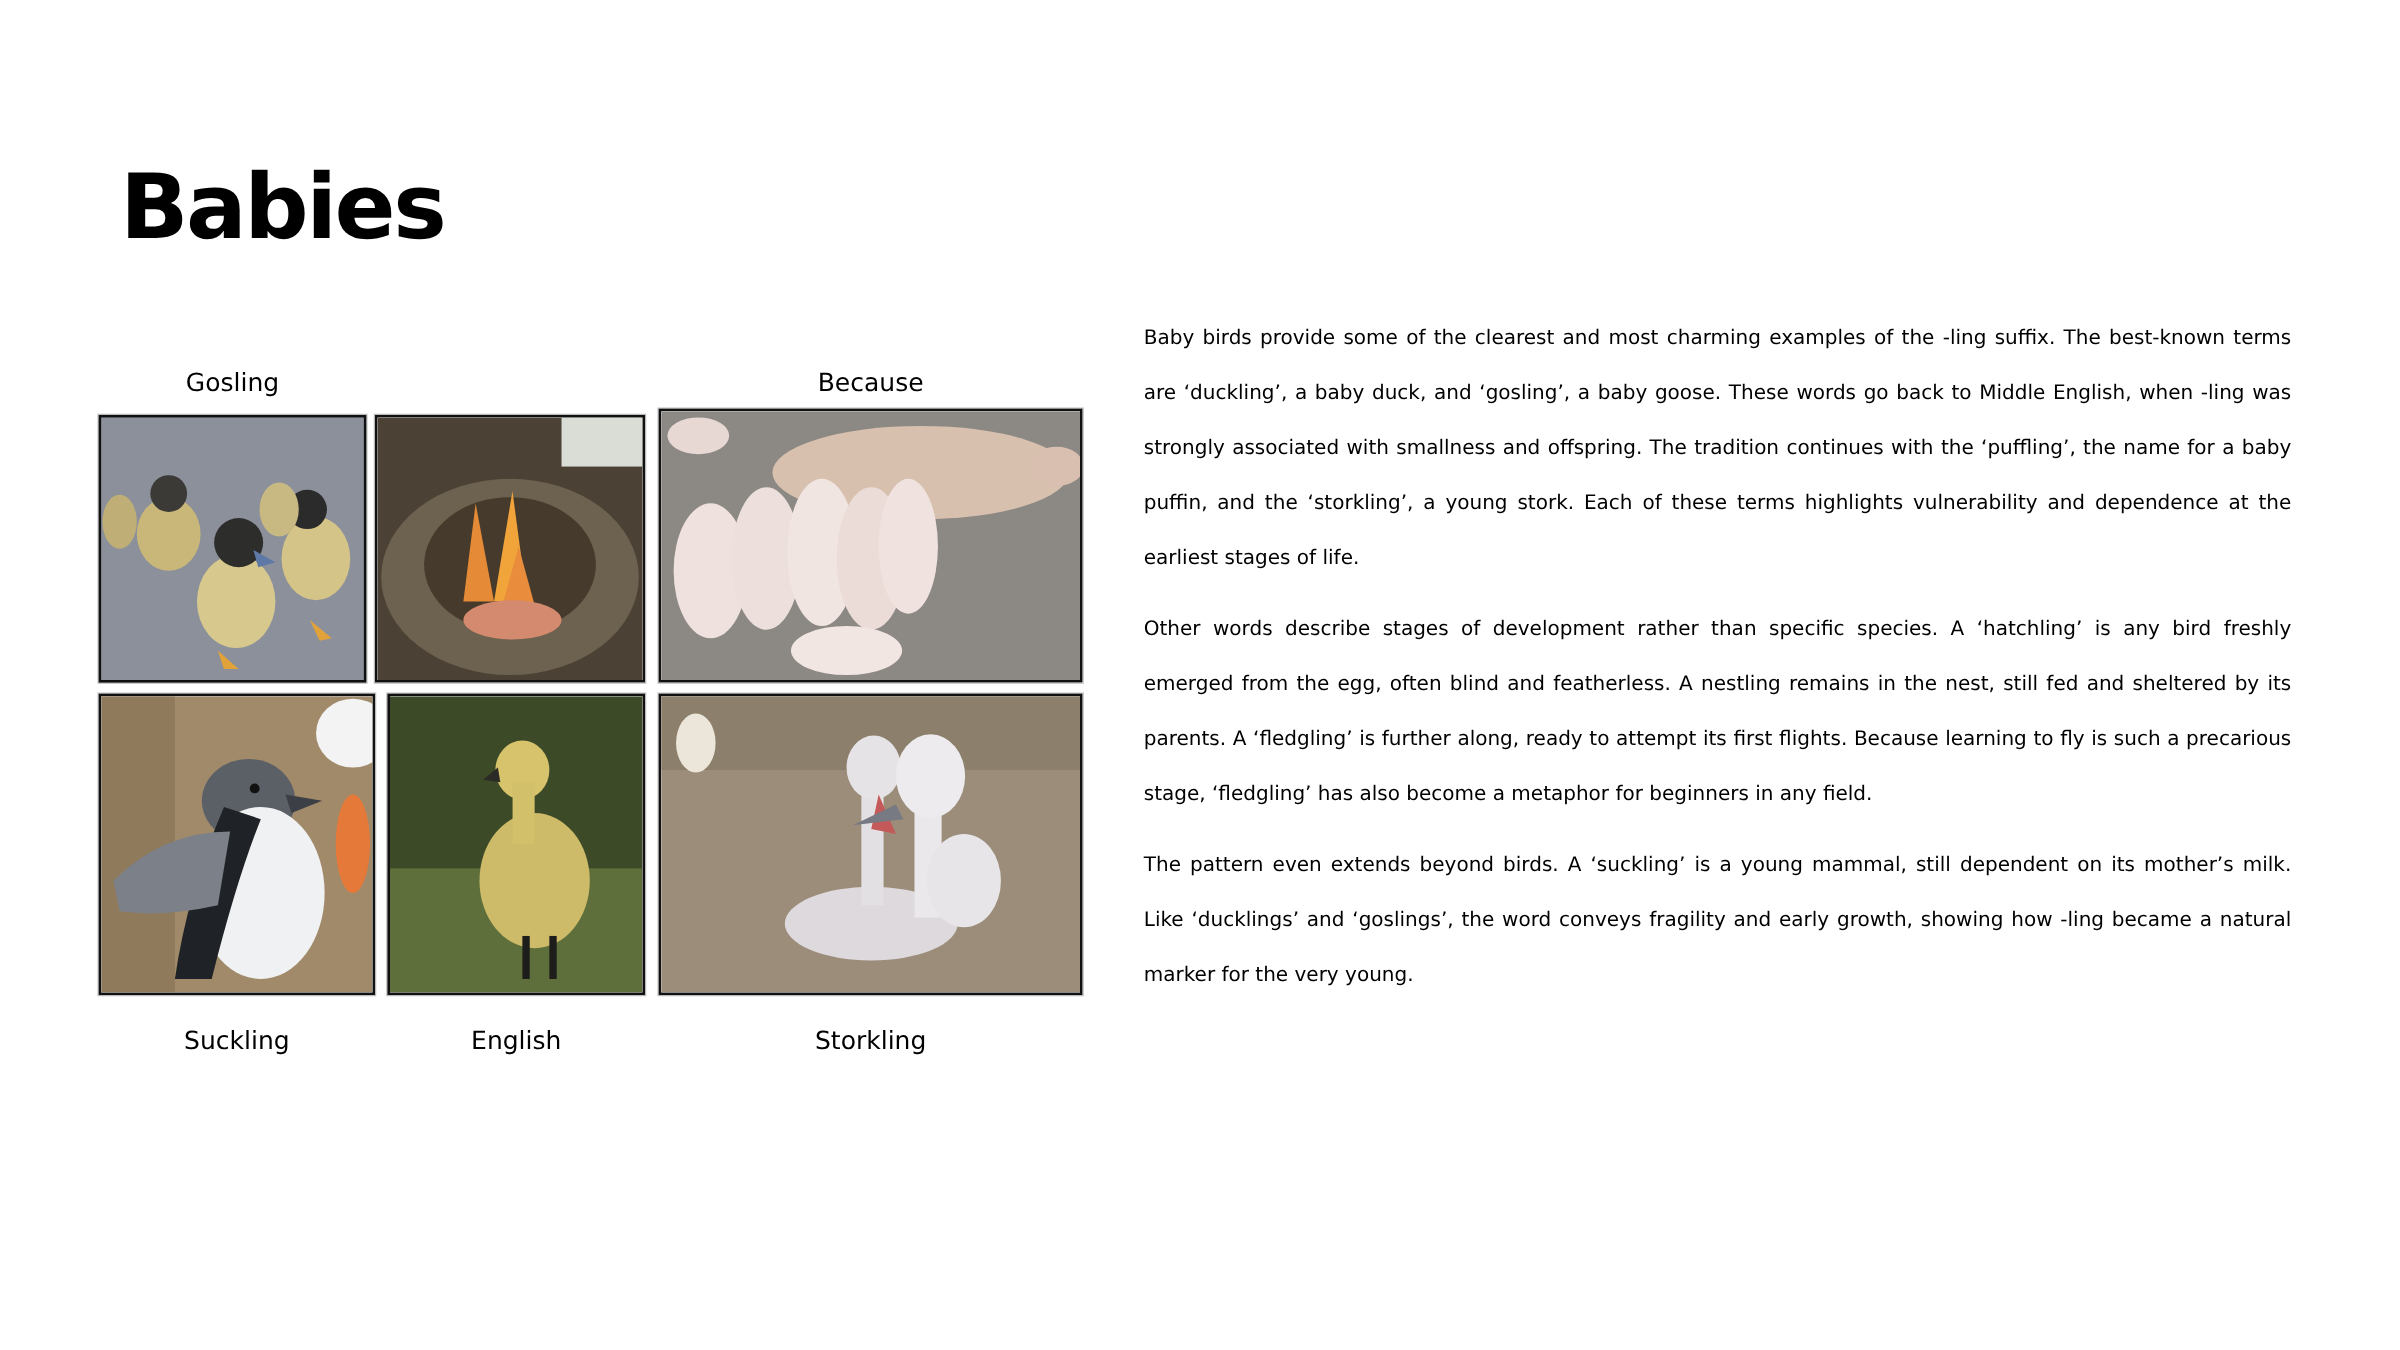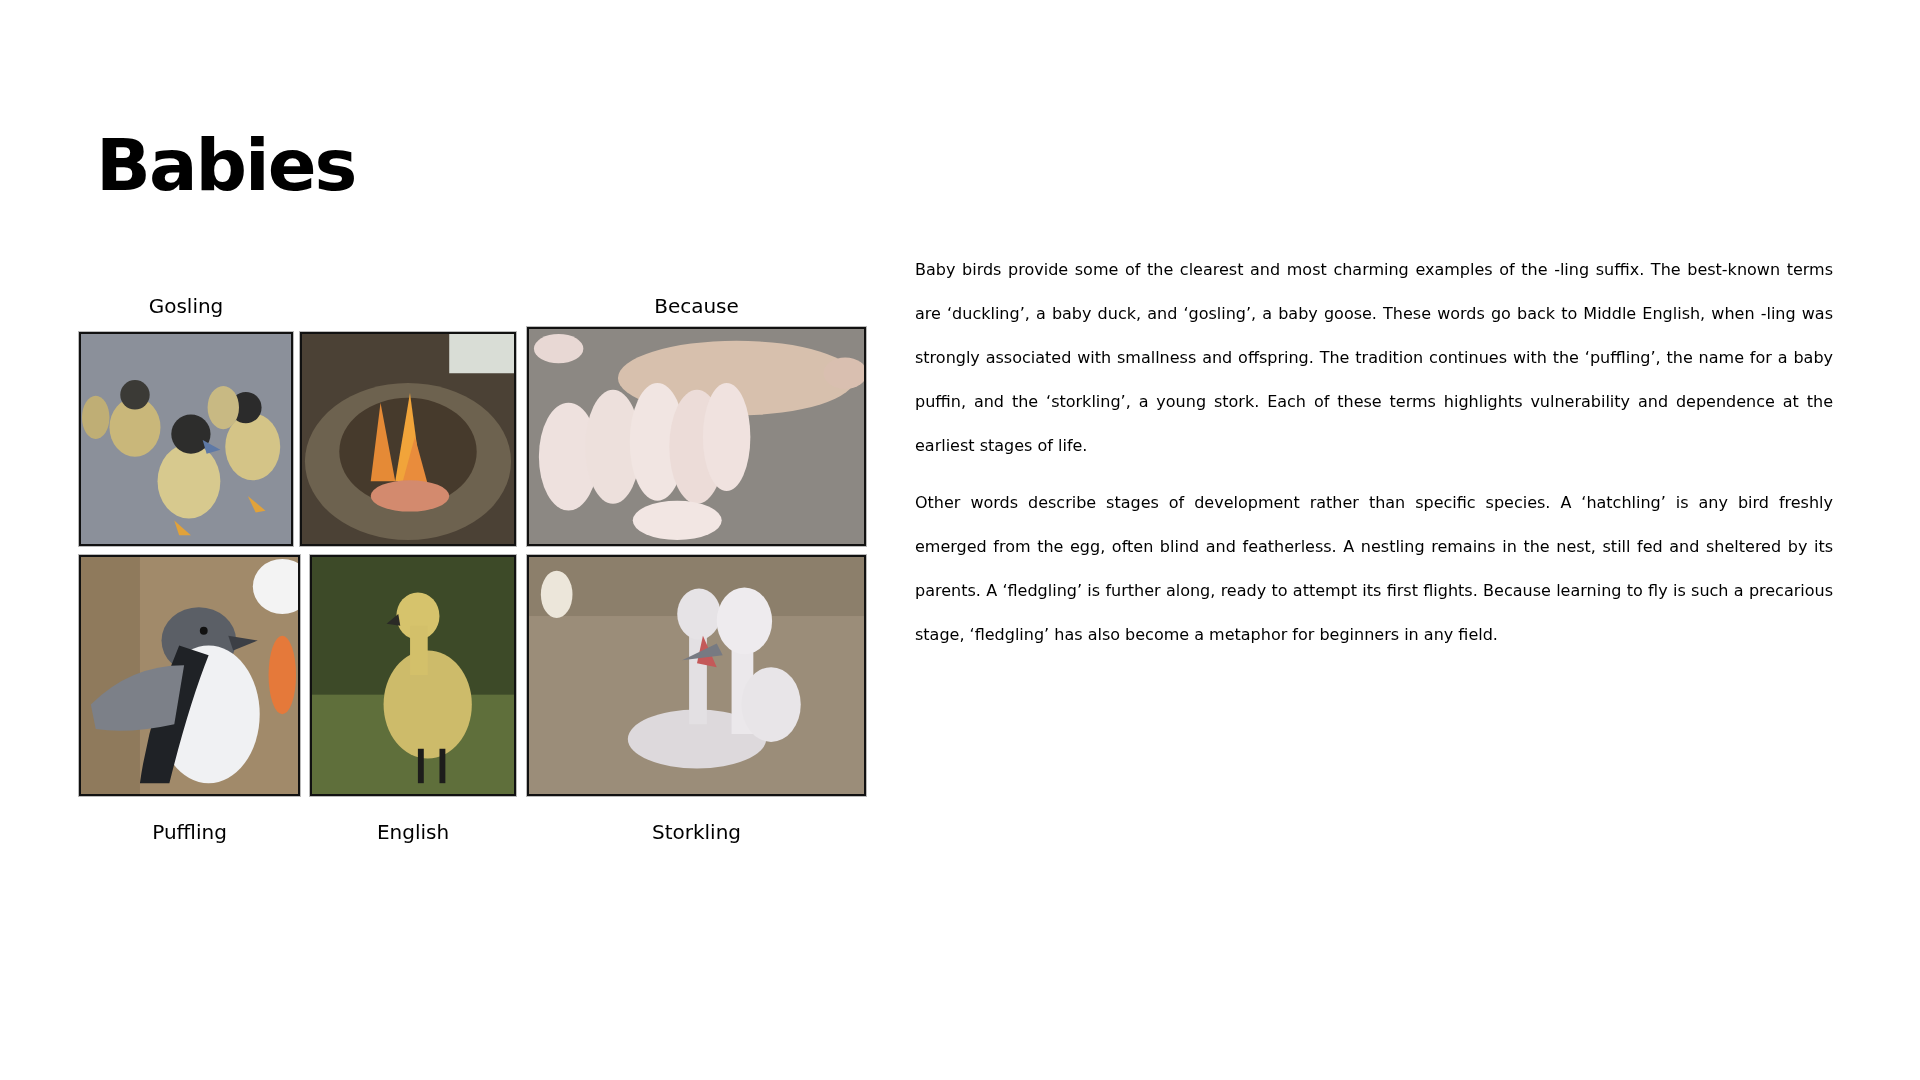--- a/index.html
+++ b/index.html
@@ -139,20 +139,21 @@
     <rect x="162" y="60" width="18" height="110" fill="#e3e0e3"></rect>
     <ellipse cx="172" cy="58" rx="22" ry="26" fill="#e6e3e6"></ellipse>
     <rect x="205" y="70" width="22" height="110" fill="#ebe8eb"></rect>
     <ellipse cx="218" cy="65" rx="28" ry="34" fill="#eeebee"></ellipse>
     <polygon points="176,80 190,112 170,108" fill="#c45959"></polygon>
     <polygon points="190,88 155,105 196,100" fill="#777a82"></polygon>
     <ellipse cx="245" cy="150" rx="30" ry="38" fill="#e8e5e8"></ellipse>
   </svg>
 </div>
 
-<div class="label" style="left:79px; top:822px; width:221px;">Puffling</div>
+<div class="label" style="left:79px; top:822px; width:221px;">Suckling</div>
 <div class="label" style="left:310px; top:822px; width:206px;">English</div>
 <div class="label" style="left:527px; top:822px; width:339px;">Storkling</div>
 
 <div class="text-col">
   <p>Baby birds provide some of the clearest and most charming examples of the -ling suffix. The best-known terms are ‘duckling’, a baby duck, and ‘gosling’, a baby goose. These words go back to Middle English, when -ling was strongly associated with smallness and offspring. The tradition continues with the ‘puffling’, the name for a baby puffin, and the ‘storkling’, a young stork. Each of these terms highlights vulnerability and dependence at the earliest stages of life.</p>
   <p>Other words describe stages of development rather than specific species. A ‘hatchling’ is any bird freshly emerged from the egg, often blind and featherless. A nestling remains in the nest, still fed and sheltered by its parents. A ‘fledgling’ is further along, ready to attempt its first flights. Because learning to fly is such a precarious stage, ‘fledgling’ has also become a metaphor for beginners in any field.</p>
+  <p>The pattern even extends beyond birds. A ‘suckling’ is a young mammal, still dependent on its mother’s milk. Like ‘ducklings’ and ‘goslings’, the word conveys fragility and early growth, showing how -ling became a natural marker for the very young.</p>
 </div>
 
 </body></html>

